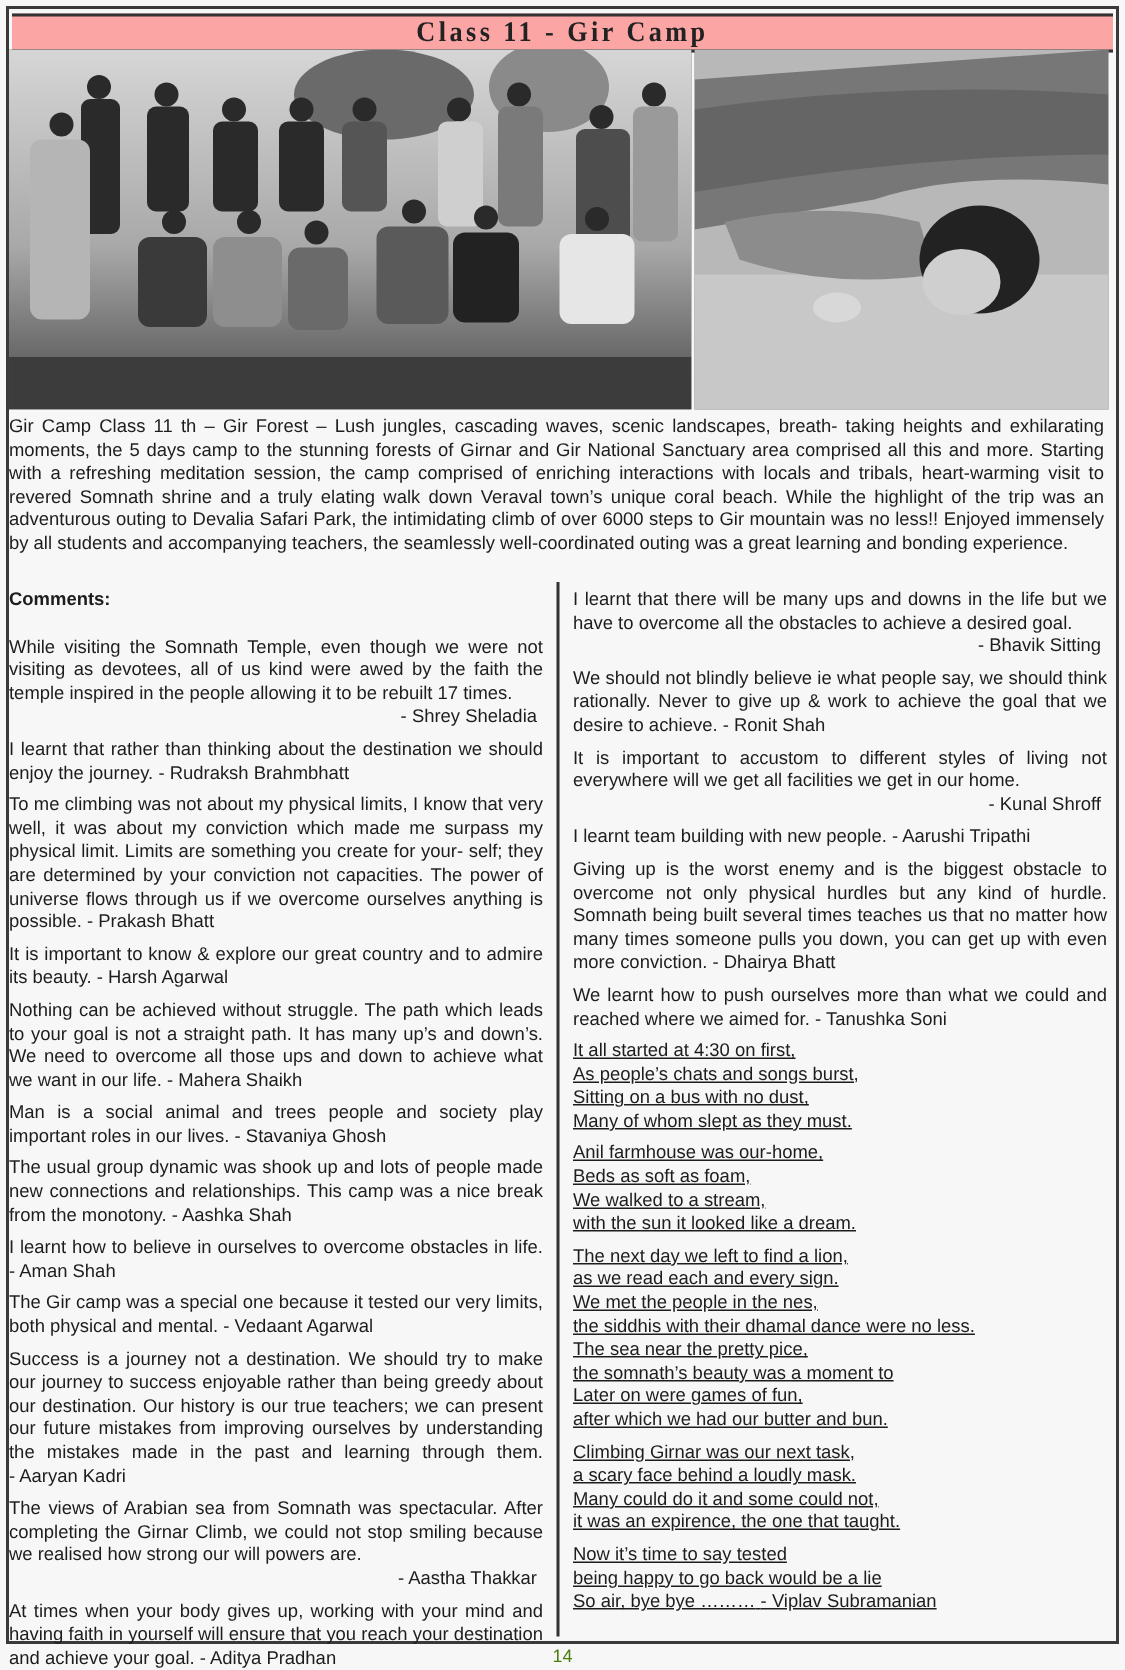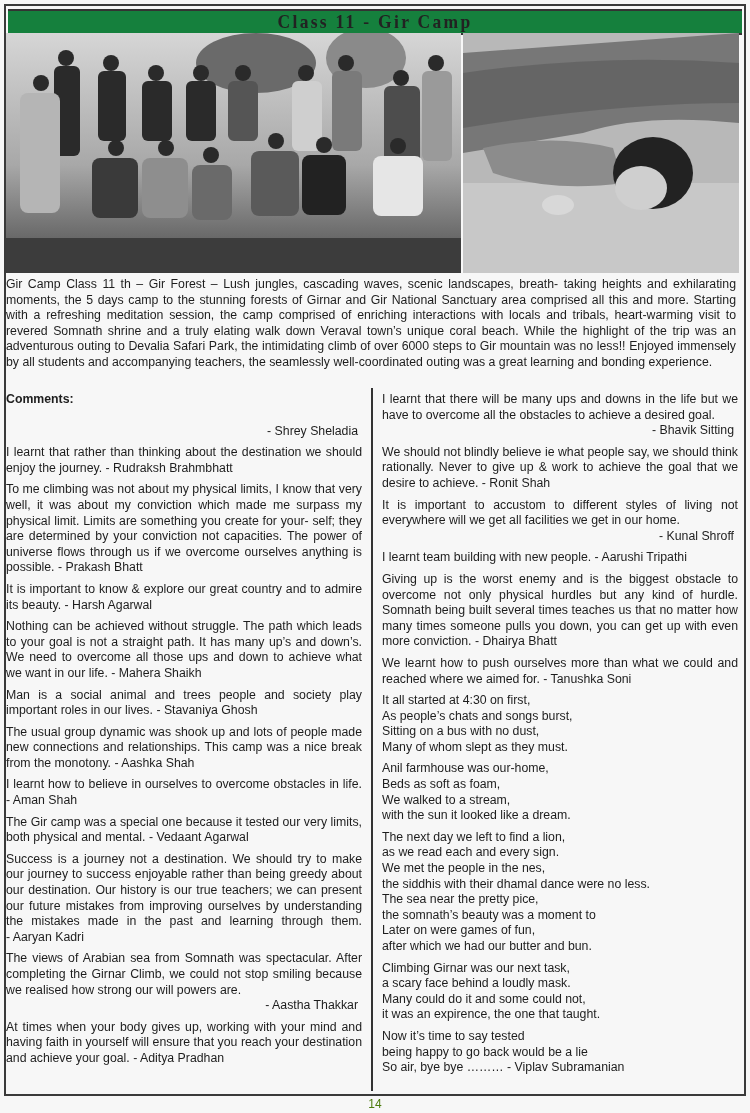--- a/index.html
+++ b/index.html
@@ -5,21 +5,21 @@
   * { box-sizing: border-box; margin: 0; padding: 0; }
   html, body { width: 750px; height: 1113px; background: #f7f7f7; overflow: hidden; }
   body { font-family: "Liberation Sans", "DejaVu Sans", sans-serif; color: #1a1a1a; position: relative; }
 
   .page-frame {
     position: absolute; left: 4px; top: 4px; width: 742px; height: 1092px;
     border: 2px solid #3a3a3a; background: #f7f7f7;
   }
   .title-bar {
     position: absolute; left: 2px; top: 3px; width: 734px; height: 26px;
-    background: #15803d; border-top: 2px solid #333; border-bottom: 2px solid #333;
+    background: #fca5a5; border-top: 2px solid #333; border-bottom: 2px solid #333;
     text-align: center;
   }
   .title-bar h1 {
     font-family: "Liberation Serif", "DejaVu Serif", serif;
     font-weight: bold; font-size: 19px; letter-spacing: 2.5px; line-height: 22px;
     color: #222; transform: scaleX(0.92);
   }
 
   .photo { position: absolute; overflow: hidden; background: #888; }
   .photo-group { left: 6px; top: 33px; width: 455px; height: 240px; }
@@ -37,21 +37,21 @@
   }
   .col-left { left: 6px; }
   .col-right { left: 382px; }
   .col-divider {
     position: absolute; left: 371px; top: 388px; width: 1.5px; height: 703px; background: #333;
   }
   .comments-heading { font-weight: bold; margin-bottom: 16px; }
   .comment { text-align: justify; margin-bottom: 6px; }
   .comment .author { white-space: nowrap; }
   .comment .author-block { display: block; text-align: right; padding-right: 4px; }
-  .poem-stanza { margin-bottom: 6px; }
+  .poem-stanza { margin-bottom: 6px; text-decoration: underline; }
   .poem-line { display: block; }
 
   .page-number {
     position: absolute; left: 0; top: 1097px; width: 750px; text-align: center;
     font-size: 12px; color: #4d7c0f;
   }
 </style>
 </head>
 <body>
 
@@ -128,21 +128,21 @@
   </svg>
 </div>
 
 <p class="intro">Gir Camp Class 11 th – Gir Forest – Lush jungles, cascading waves, scenic landscapes, breath- taking heights and exhilarating moments, the 5 days camp to the stunning forests of Girnar and Gir National Sanctuary area comprised all this and more. Starting with a refreshing meditation session, the camp comprised of enriching interactions with locals and tribals, heart-warming visit to revered Somnath shrine and a truly elating walk down Veraval town’s unique coral beach. While the highlight of the trip was an adventurous outing to Devalia Safari Park, the intimidating climb of over 6000 steps to Gir mountain was no less!! Enjoyed immensely by all students and accompanying teachers, the seamlessly well-coordinated outing was a great learning and bonding experience.</p>
 
 <div class="col-divider"></div>
 
 <div class="col col-left">
   <div class="comments-heading">Comments:</div>
   <div id="left-list">
-      <p class="comment"><span class="author author-block">-  Shrey Sheladia</span></p>
+      <p class="comment"><span>While visiting the Somnath Temple, even though we were not visiting as devotees, all of us kind were awed by the faith the temple inspired in the people allowing it to be rebuilt 17 times.</span><span class="author author-block">-  Shrey Sheladia</span></p>
       <p class="comment"><span>I learnt that rather than thinking about the destination we should enjoy the journey.</span>  <span class="author">-  Rudraksh Brahmbhatt</span></p>
       <p class="comment"><span>To me climbing was not about my physical limits, I know that very well, it was about my conviction which made me surpass my physical limit. Limits are something you create for your- self; they are determined by your conviction not capacities.  The power of universe flows through us if we overcome ourselves anything is possible.</span>  <span class="author">-  Prakash Bhatt</span></p>
       <p class="comment"><span>It is important to know &amp; explore our great country and to admire its beauty.</span>  <span class="author">-  Harsh Agarwal</span></p>
       <p class="comment"><span>Nothing can be achieved without struggle. The path which leads to your goal is not a straight path. It has many up’s and down’s. We need to overcome all those ups and down to achieve what we want in our life.</span>  <span class="author">-  Mahera Shaikh</span></p>
       <p class="comment"><span>Man is a social animal and trees people and society play important roles in our lives.</span>  <span class="author">-  Stavaniya Ghosh</span></p>
       <p class="comment"><span>The usual group dynamic was shook up and lots of people made new connections and relationships. This camp was a nice break from the monotony.</span>  <span class="author">-  Aashka Shah</span></p>
       <p class="comment"><span>I learnt how to believe in ourselves to overcome obstacles in life.</span>  <span class="author">-  Aman Shah</span></p>
       <p class="comment"><span>The Gir camp was a special one because it tested our very limits, both physical and mental.</span>  <span class="author">-  Vedaant Agarwal</span></p>
       <p class="comment"><span>Success is a journey not a destination. We should try to make our journey to success enjoyable rather than being greedy about our destination. Our history is our true teachers; we can present our future mistakes from improving ourselves by understanding the mistakes made in the past and learning through them.</span>  <span class="author">-  Aaryan Kadri</span></p>
       <p class="comment"><span>The views of Arabian sea from Somnath was spectacular.  After completing the Girnar Climb, we could not stop smiling because we realised how strong our will powers are.</span><span class="author author-block">-  Aastha Thakkar</span></p>

